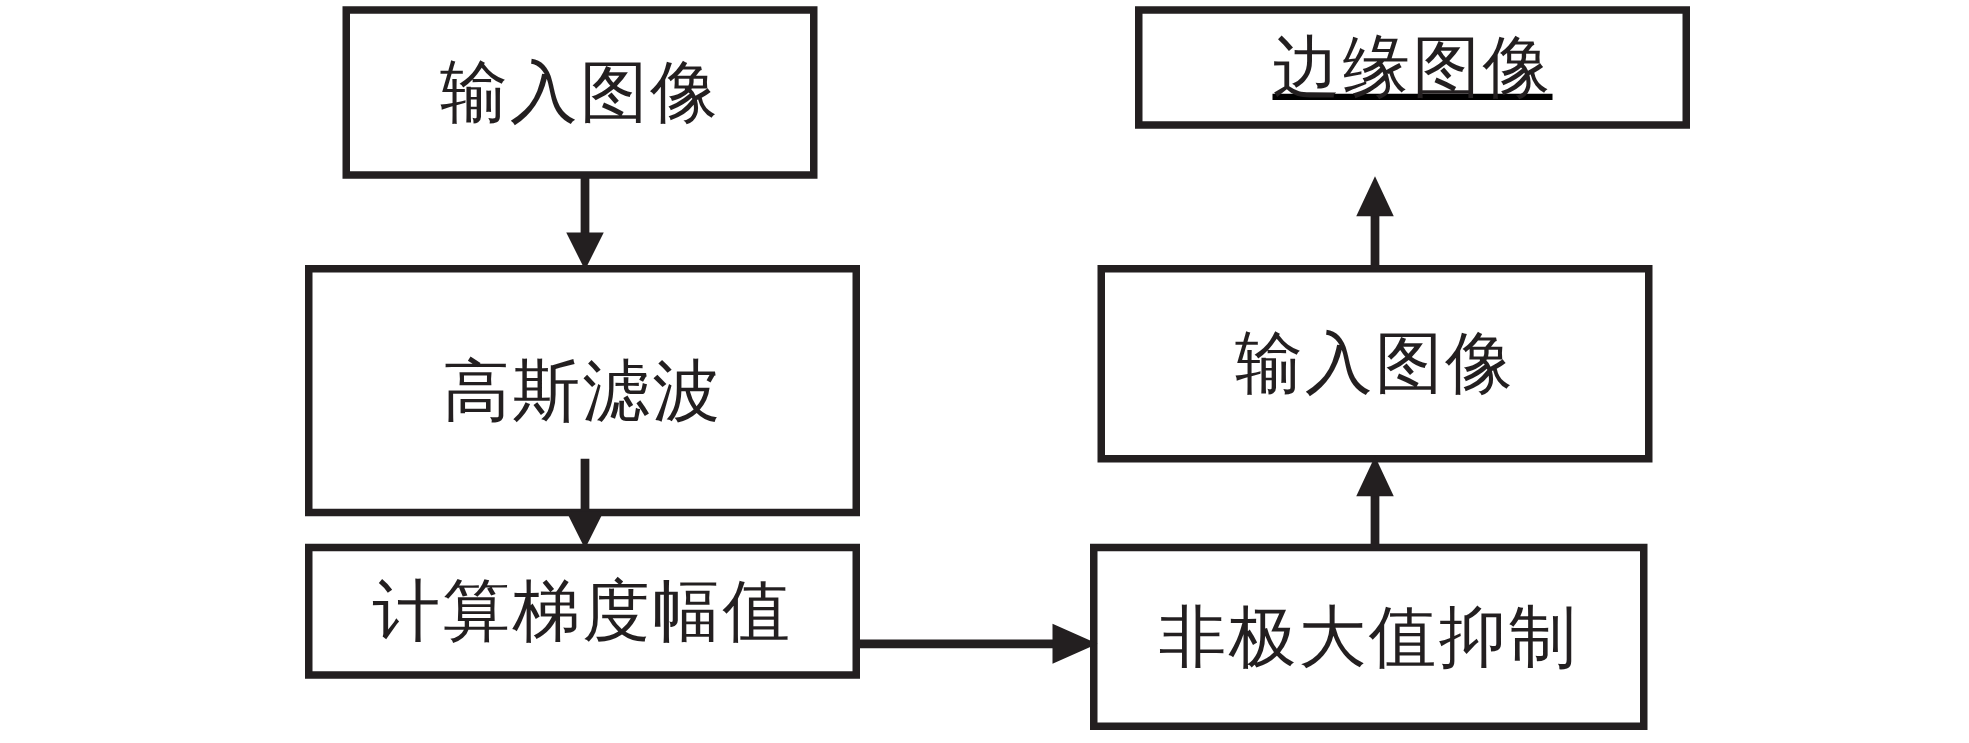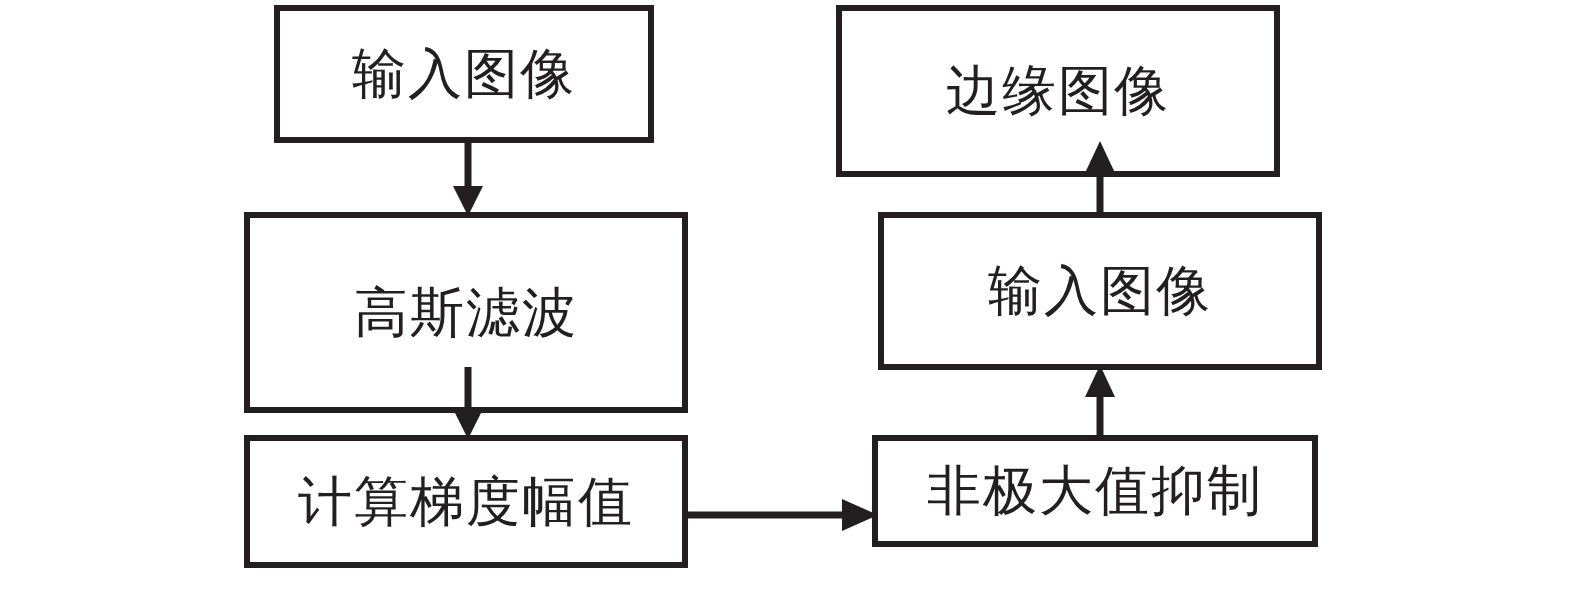--- a/index.html
+++ b/index.html
@@ -47,33 +47,33 @@
 <div id="canvas">
 
   <div class="node" style="left:244px; top:5px; width:380px; height:138px;margin-left:30px;">
     <span class="node-label">输入图像</span>
   </div>
 
   <div class="node" style="left:244px; top:212px; width:444px; height:201px;">
     <span class="node-label">高斯滤波</span>
   </div>
 
-  <div class="node" style="left:244px; top:435px; width:444px; height:133px;">
+  <div class="node" style="left:244px; top:435px; width:444px; height:108px;">
     <span class="node-label">计算梯度幅值</span>
   </div>
 
-  <div class="node" style="left:872px; top:435px; width:446px; height:112px;">
+  <div class="node" style="left:872px; top:435px; width:446px; height:149px;">
     <span class="node-label">非极大值抑制</span>
   </div>
 
   <div class="node" style="left:878px; top:212px; width:444px; height:158px;">
     <span class="node-label">输入图像</span>
   </div>
 
-  <div class="node" style="left:836px; top:5px; width:444px; height:172px;">
+  <div class="node" style="left:908px; top:5px; width:444px; height:98px;text-decoration:underline;">
     <span class="node-label">边缘图像</span>
   </div>
 
   <div class="connector" style="left:440px; top:140px; width:56px; height:76px;">
     <svg width="56" height="76" viewBox="0 0 56 76">
       <line x1="28" y1="0" x2="28" y2="50" stroke="#231f20" stroke-width="7"></line>
       <polygon points="13,46 43,46 28,76" fill="#231f20"></polygon>
     </svg>
   </div>
 

